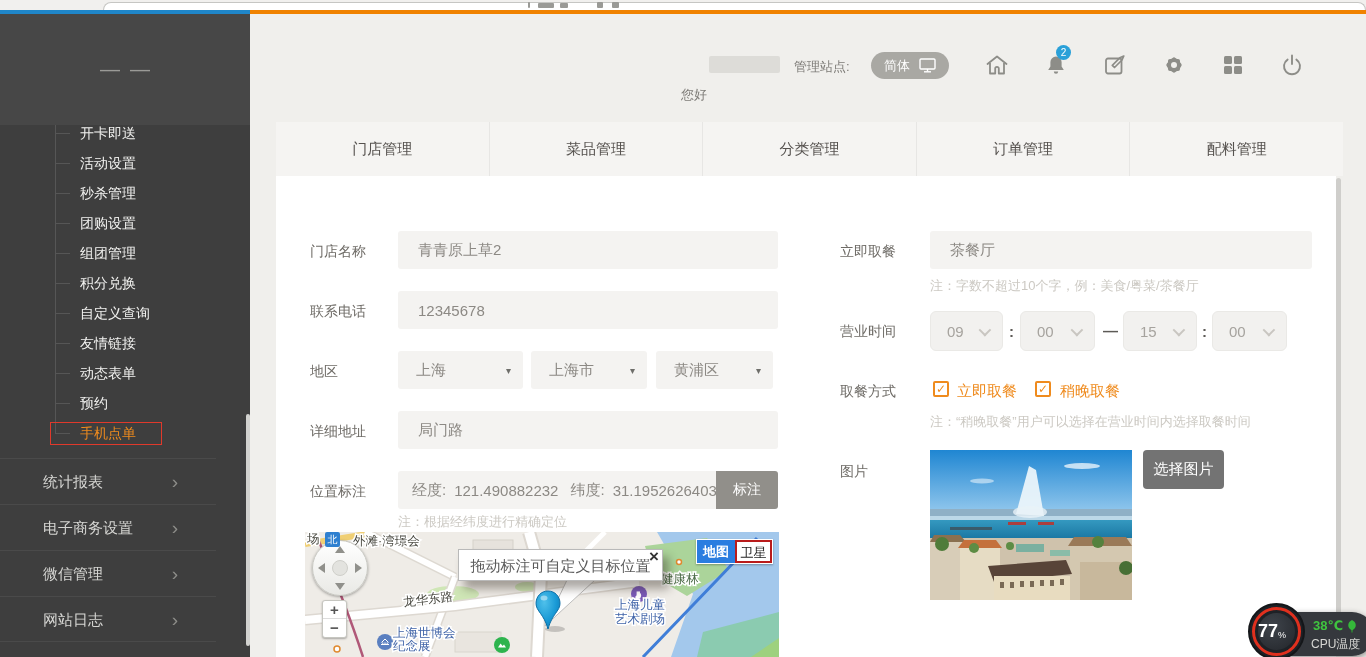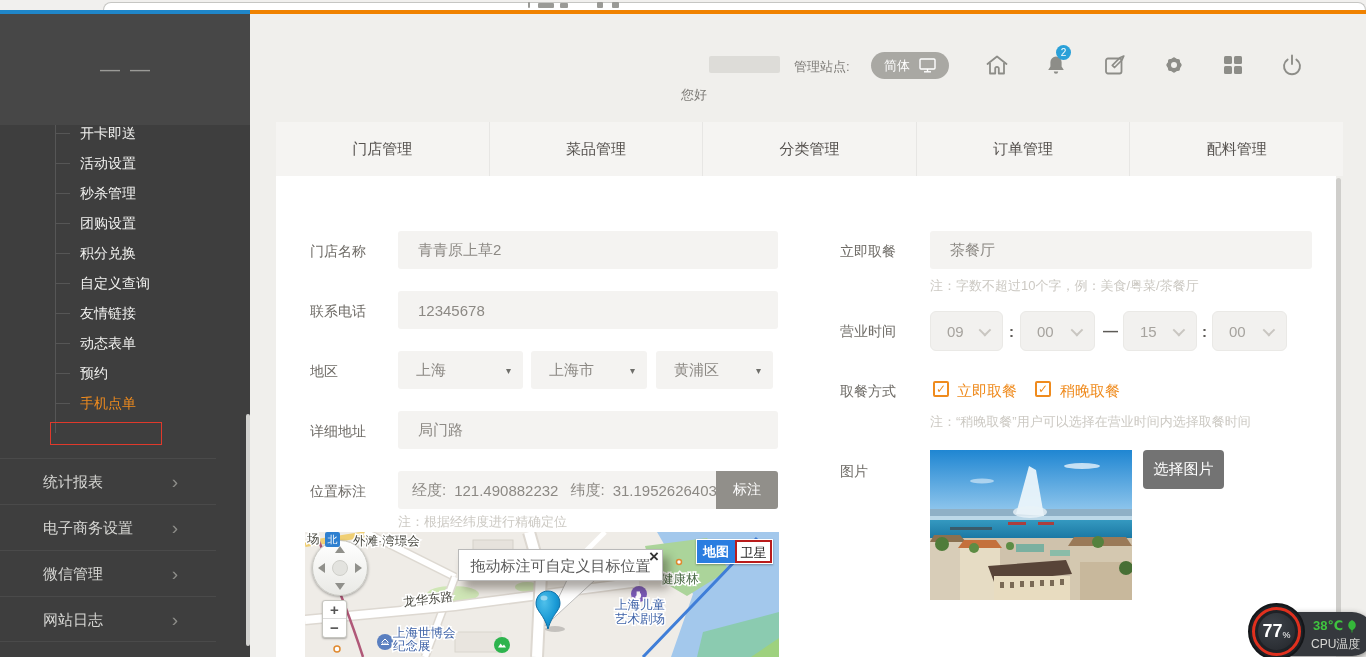--- a/index.html
+++ b/index.html
@@ -84,21 +84,21 @@
   .mt-map { width:38px; height:23px; background:#2a7de0; color:#fff; font-size:13px; font-weight:bold; text-align:center; line-height:23px; cursor:pointer; }
   .mt-sat { width:37px; height:23px; background:#fff; color:#222; font-size:13px; text-align:center; line-height:21px; border:2px solid #b91c1c; cursor:pointer; }
 
   
   .photo { position:absolute; left:654px; top:274px; width:202px; height:150px; overflow:hidden; }
 
   
   .cpu-pill { left:1262px; top:612px; width:112px; height:44px; background:#35383d; border-radius:22px; box-shadow:0 2px 6px rgba(0,0,0,.45); z-index:9; }
   .cpu-circle { left:1248px; top:603px; width:57px; height:57px; border-radius:50%; background:#1e2126; border:2px solid #141619; z-index:10; }
   .cpu-ring { position:absolute; left:2px; top:2px; right:2px; bottom:2px; border:3px solid #e0301e; border-radius:50%; }
-  .cpu-core { position:absolute; left:8px; top:8px; right:8px; bottom:8px; border-radius:50%; background:radial-gradient(circle at 40% 35%, #3e434a, #23262b); display:flex; align-items:center; justify-content:center; color:#fff; }
+  .cpu-core { position:absolute; left:8px; top:8px; right:8px; bottom:8px; border-radius:50%; background:radial-gradient(circle at 40% 35%, #3e434a, #23262b); display:flex; align-items:center; color:#fff; }
   .cpu-pct { font-size:18px; font-weight:bold; }
   .cpu-sign { font-size:9px; margin-top:6px; }
   .cpu-temp { left:1313px; top:618px; font-size:13px; font-weight:bold; color:#3fc43f; display:flex; align-items:center; gap:3px; z-index:11; }
   .cpu-lab { left:1311px; top:636px; font-size:12px; color:#d8d8d5; z-index:11; }
 </style>
 </head>
 <body>
 
 <div class="abs browser-strip">
   <div class="abs addr-bar"></div>
@@ -115,20 +115,21 @@
   <div class="sb-head">
     <span class="sb-dash">—</span>
     <span class="sb-dash">—</span>
   </div>
   <div class="sb-tree-line"></div>
   <ul class="sb-menu">
     <li>开卡即送</li>
     <li>活动设置</li>
     <li>秒杀管理</li>
     <li>团购设置</li>
+    <li>组团管理</li>
     <li>积分兑换</li>
     <li>自定义查询</li>
     <li>友情链接</li>
     <li>动态表单</li>
     <li>预约</li>
     <li class="active">手机点单</li>
   </ul>
   <div class="abs red-box"></div>
   <ul class="sb-groups">
     <li><span>统计报表</span><span class="sb-chevron">›</span></li>

